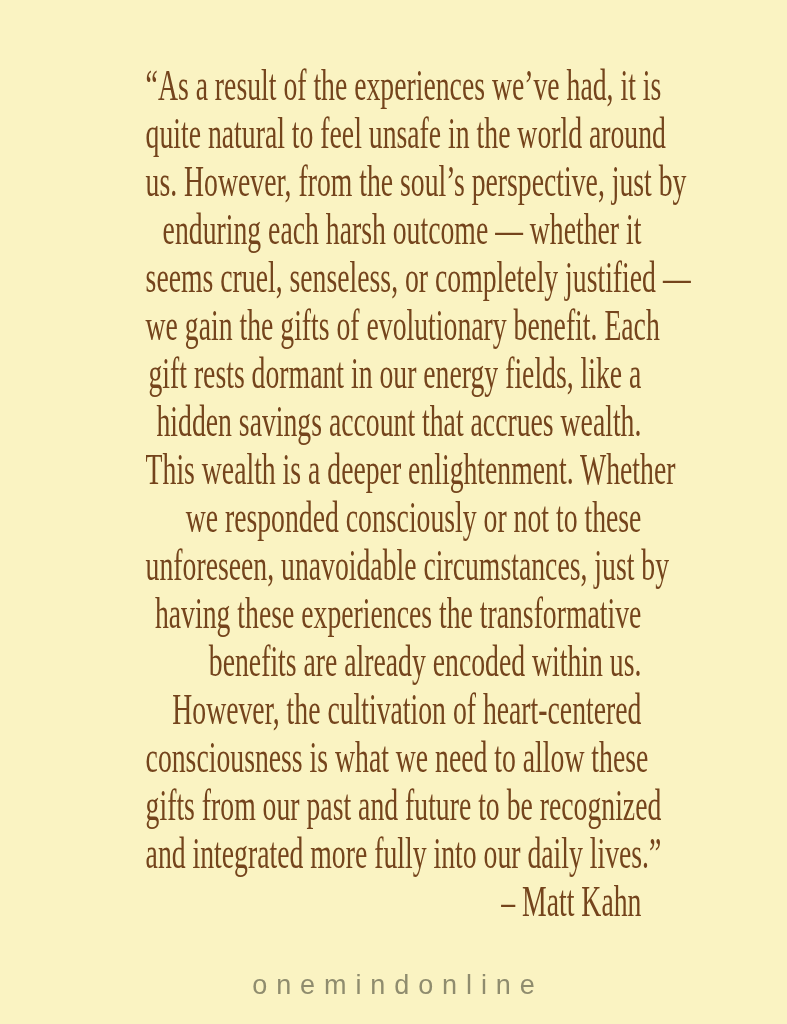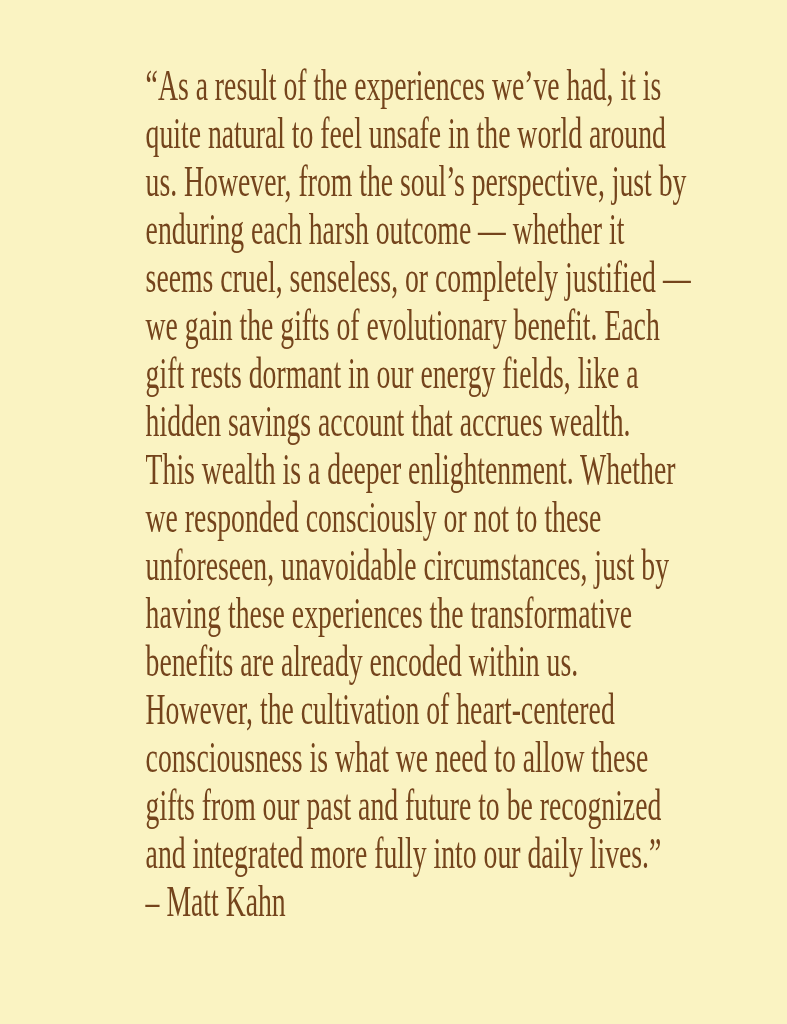--- a/index.html
+++ b/index.html
@@ -12,21 +12,21 @@
     height: 1024px;
     background: var(--bg, #FAF3C2);
     overflow: hidden;
     font-family: "Liberation Serif", serif;
   }
   .quote {
     position: absolute;
     top: 62px;
     left: 0;
     right: 0;
-    text-align: left;
+    text-align: right;
     color: var(--ink, #74441C);
   }
   .line {
     display: block;
     white-space: nowrap;
     font-size: 44px;
     line-height: 48px;
     transform: scaleX(0.63);
     transform-origin: 50% 50%;
   }
@@ -72,13 +72,14 @@
       <span class="line">we responded consciously or not to these</span>
       <span class="line">unforeseen, unavoidable circumstances, just by</span>
       <span class="line">having these experiences the transformative</span>
       <span class="line">benefits are already encoded within us.</span>
       <span class="line">However, the cultivation of heart-centered</span>
       <span class="line">consciousness is what we need to allow these</span>
       <span class="line">gifts from our past and future to be recognized</span>
       <span class="line">and integrated more fully into our daily lives.”</span>
       <span class="attribution">– Matt Kahn</span>
   </div>
+  <div class="watermark">onemindonline</div>
 </div>
 
 </body></html>

